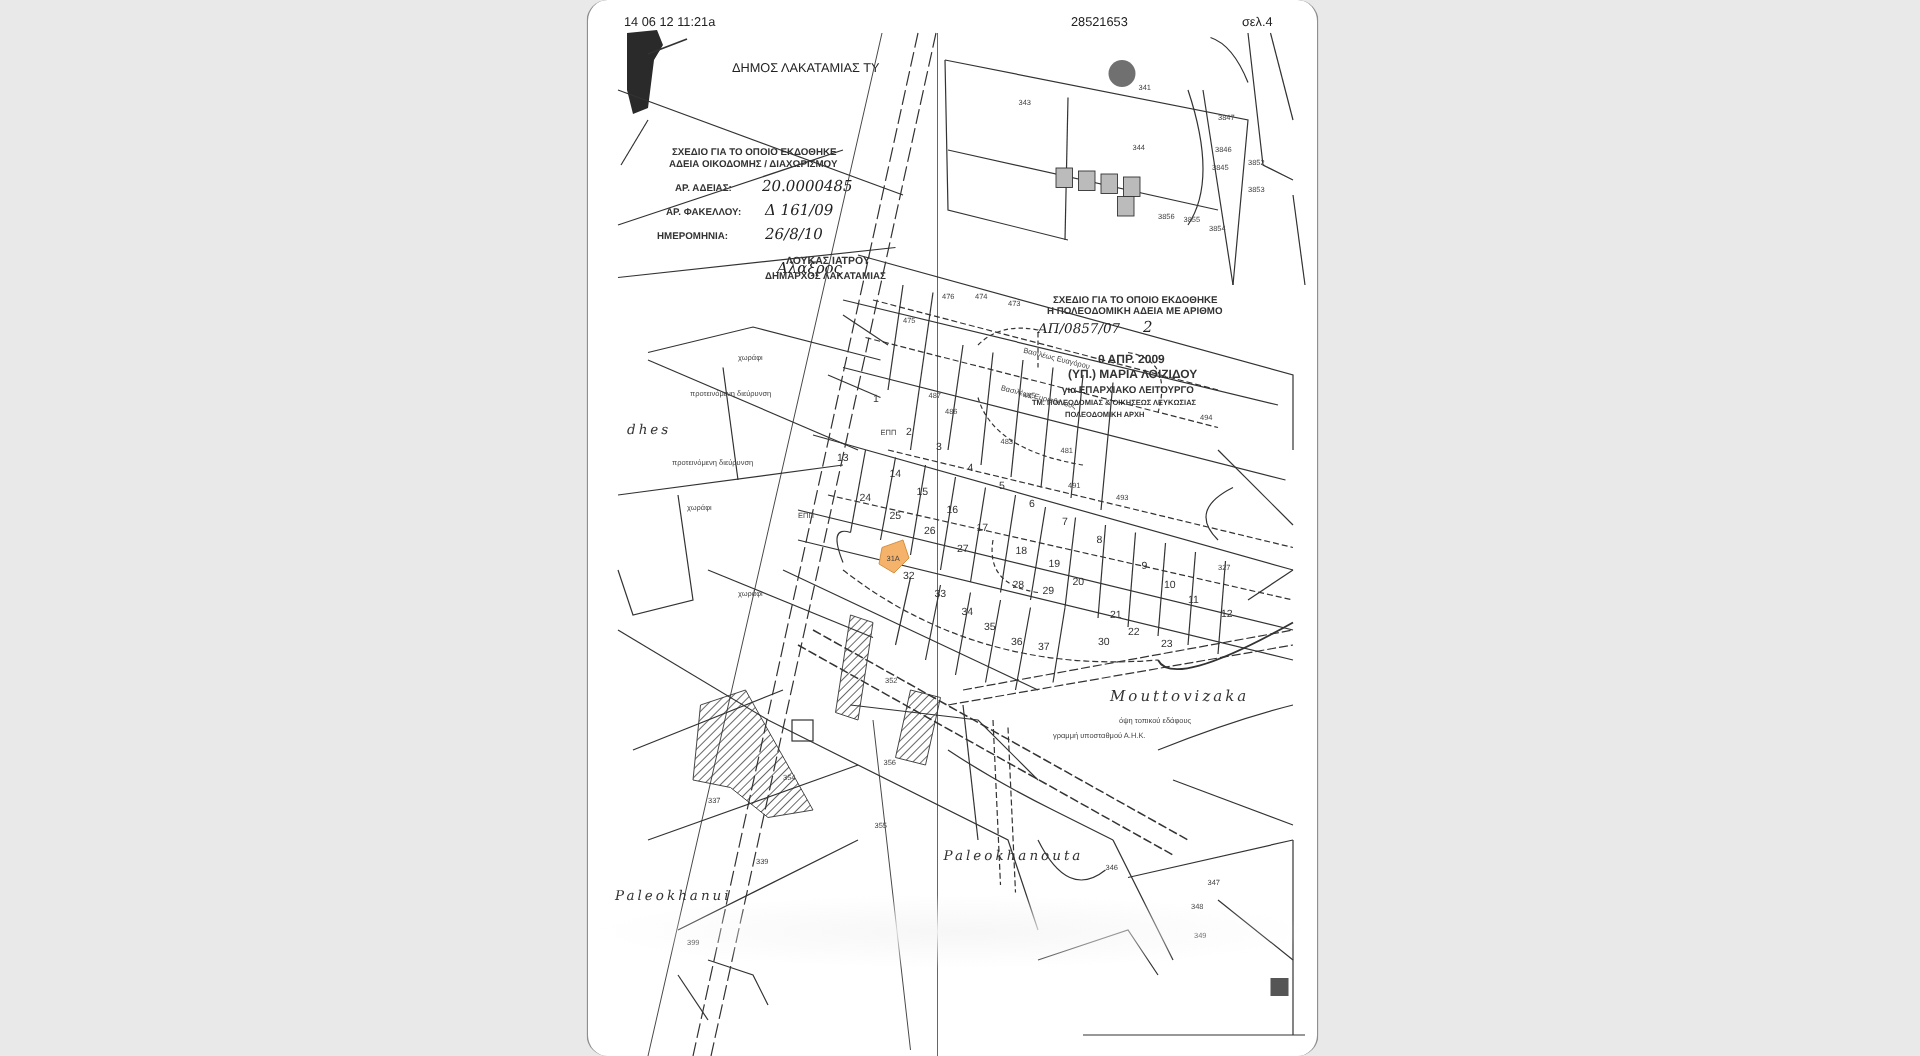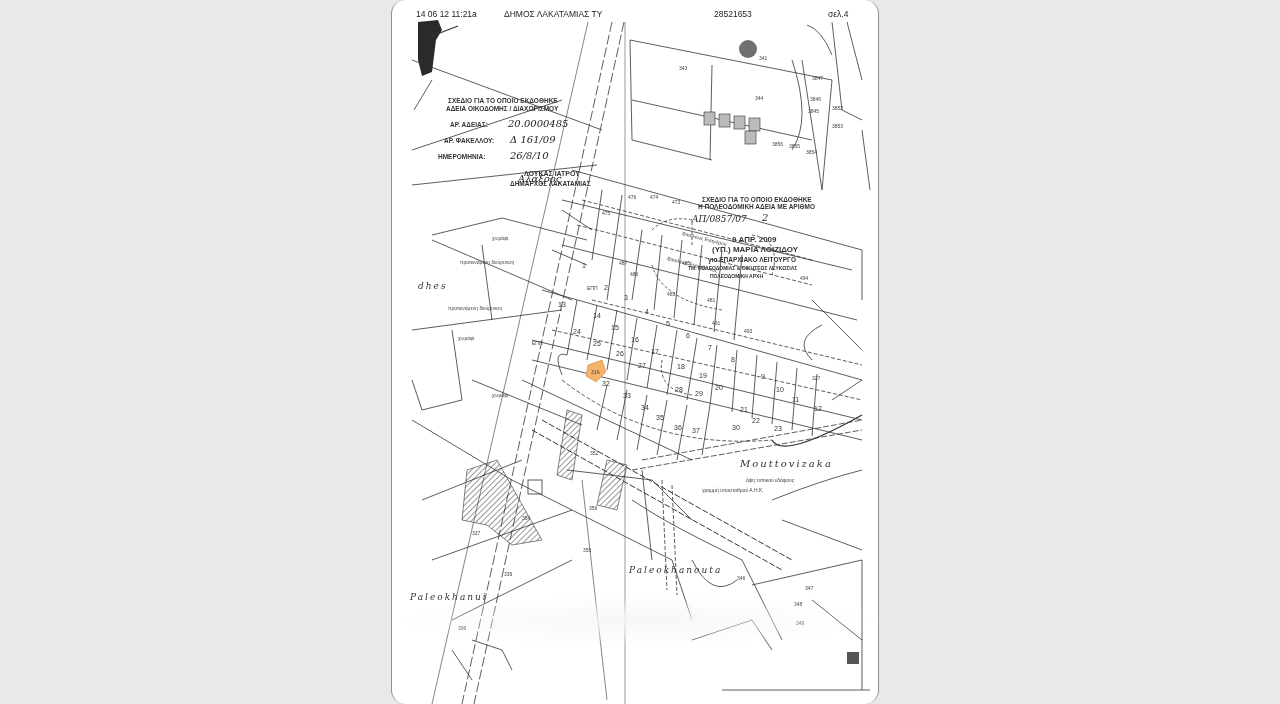--- a/index.html
+++ b/index.html
@@ -35,21 +35,21 @@
       pointer-events: none;
     }
   </style>
 </head>
 <body>
 
 <div class="sheet">
 
   <div class="fax-header">
     <span style="left:24px;">14 06 12 11:21a</span>
-    <span style="left:112px;">ΔΗΜΟΣ ΛΑΚΑΤΑΜΙΑΣ ΤΥ</span>
+    <span style="left:96px;margin-top:31px;">ΔΗΜΟΣ ΛΑΚΑΤΑΜΙΑΣ ΤΥ</span>
     <span style="left:322px;">28521653</span>
     <span style="left:436px;">σελ.4</span>
   </div>
 
   <svg class="map-svg" width="488" height="704" viewBox="0 0 488 704" xmlns="http://www.w3.org/2000/svg">
     <g fill="none" stroke="#333" stroke-width="0.8">
 
       <path d="M26 22 L46 20 L50 30 L44 40 L40 72 L30 76 L26 60 Z" fill="#2a2a2a" stroke="none"></path>
       <path d="M40 36 L66 26" stroke-width="1.2"></path>
       <path d="M40 80 L22 110"></path>

